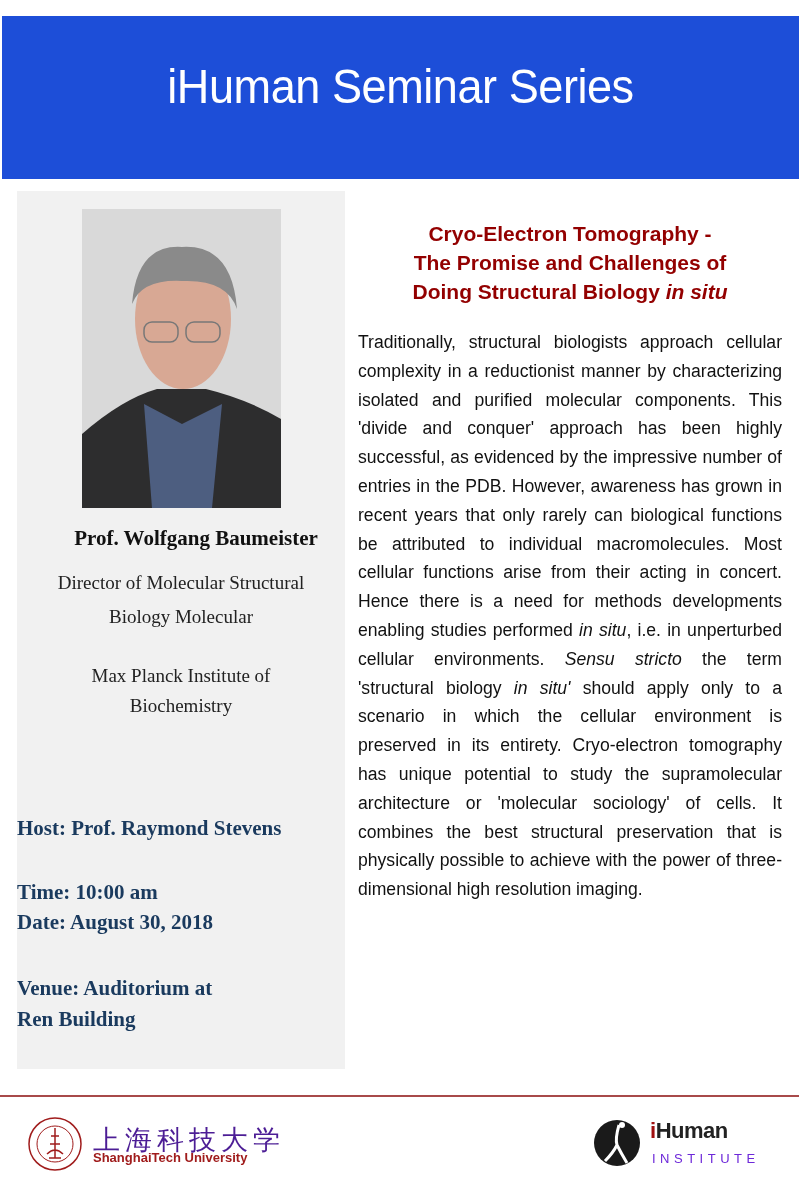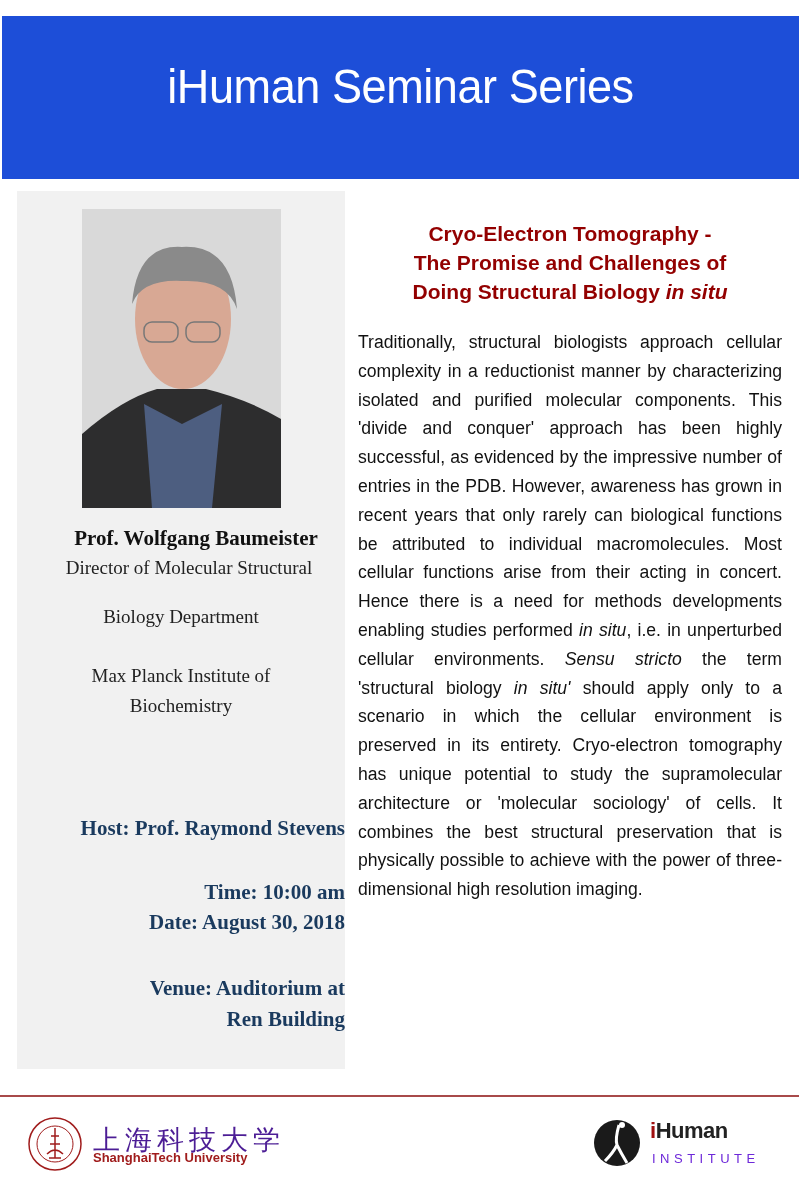--- a/index.html
+++ b/index.html
@@ -4,21 +4,21 @@
   <style>
     html, body { margin:0; padding:0; }
     body { width:799px; height:1194px; background:#ffffff; position:relative; overflow:hidden; font-family:"Liberation Sans", sans-serif; }
     .banner { position:absolute; left:2px; top:16px; width:797px; height:163px; background:#1d4ed8; }
     .banner-title { position:absolute; left:0; right:0; top:42px; text-align:center; color:#ffffff; font-family:"Liberation Sans", sans-serif; font-size:49px; letter-spacing:-0.5px; transform:scaleX(0.92); }
     .left-panel { position:absolute; left:17px; top:191px; width:328px; height:878px; background:#f1f1f1; }
     .photo { position:absolute; left:82px; top:209px; width:199px; height:299px; background:linear-gradient(180deg,#e2e2e2 0%,#d6d6d6 60%,#cfcfcf 100%); overflow:hidden; }
     .photo svg { width:100%; height:100%; display:block; }
     .speaker-name { position:absolute; left:17px; width:358px; top:526px; text-align:center; font-family:"Liberation Serif", serif; font-weight:bold; font-size:21px; color:#111; }
     .speaker-line { position:absolute; left:17px; width:328px; text-align:center; font-family:"Liberation Serif", serif; font-size:19px; color:#222; line-height:30px; }
-    .info { position:absolute; left:17px; width:328px; text-align:right; font-family:"Liberation Serif", serif; font-weight:bold; font-size:21px; color:#1a3a5e; line-height:31px; }
+    .info { position:absolute; left:17px; width:328px; text-align:left; font-family:"Liberation Serif", serif; font-weight:bold; font-size:21px; color:#1a3a5e; line-height:31px; }
     .talk-title { position:absolute; left:358px; width:424px; top:219px; text-align:center; color:#930000; font-weight:bold; font-size:21px; line-height:29px; }
     .abstract { position:absolute; left:358px; width:424px; top:328px; text-align:justify; font-size:17.6px; line-height:28.8px; color:#111; }
     .abstract p { margin:0; }
     .footer-line { position:absolute; left:0; width:799px; top:1095px; height:2px; background:#a84a4a; }
     .st-logo { position:absolute; left:27px; top:1116px; width:56px; height:56px; }
     .st-cn { position:absolute; left:93px; top:1122px; font-size:27px; color:#4c1d95; letter-spacing:5px; font-family:"DejaVu Sans", sans-serif; }
     .st-en { position:absolute; left:93px; top:1150px; font-size:13px; color:#a01c1c; font-weight:bold; }
     .ih-logo { position:absolute; left:593px; top:1119px; width:48px; height:48px; }
     .ih-name { position:absolute; left:650px; top:1118px; font-size:22px; font-weight:bold; color:#222; letter-spacing:-0.5px; }
     .ih-name .i { color:#a01010; }
@@ -39,22 +39,22 @@
     <path d="M0 225 Q40 190 75 180 L124 180 Q165 190 199 210 L199 299 L0 299 Z" fill="#2d2d2e"></path>
     <path d="M62 195 L100 215 L140 195 L130 299 L70 299 Z" fill="#4d5e80"></path>
     <ellipse cx="101" cy="110" rx="48" ry="70" fill="#d8a894"></ellipse>
     <path d="M50 95 Q55 35 100 38 Q150 35 155 100 Q145 70 100 72 Q60 70 50 95 Z" fill="#8a8a8a"></path>
     <rect x="62" y="113" width="34" height="20" rx="8" fill="none" stroke="#777" stroke-width="1.5"></rect>
     <rect x="104" y="113" width="34" height="20" rx="8" fill="none" stroke="#777" stroke-width="1.5"></rect>
   </svg>
 </div>
 
 <div class="speaker-name">Prof. Wolfgang Baumeister</div>
-<div class="speaker-line" style="top:553px;margin-left:8px;">Director of Molecular Structural</div>
-<div class="speaker-line" style="top:602px;">Biology Department</div>
+<div class="speaker-line" style="top:568px;">Director of Molecular Structural</div>
+<div class="speaker-line" style="top:602px;">Biology Molecular</div>
 <div class="speaker-line" style="top:661px;">Max Planck Institute of</div>
 <div class="speaker-line" style="top:691px;">Biochemistry</div>
 
 <div class="info" style="top:813px;">Host: Prof. Raymond Stevens</div>
 <div class="info" style="top:877px;">Time: 10:00 am</div>
 <div class="info" style="top:907px;">Date: August 30, 2018</div>
 <div class="info" style="top:973px;">Venue: Auditorium at</div>
 <div class="info" style="top:1004px;">Ren Building</div>
 
 <div class="talk-title">

